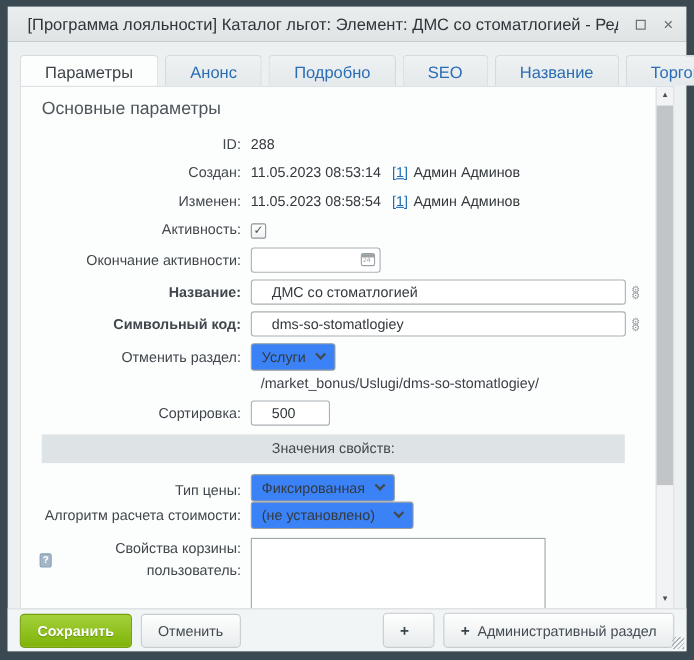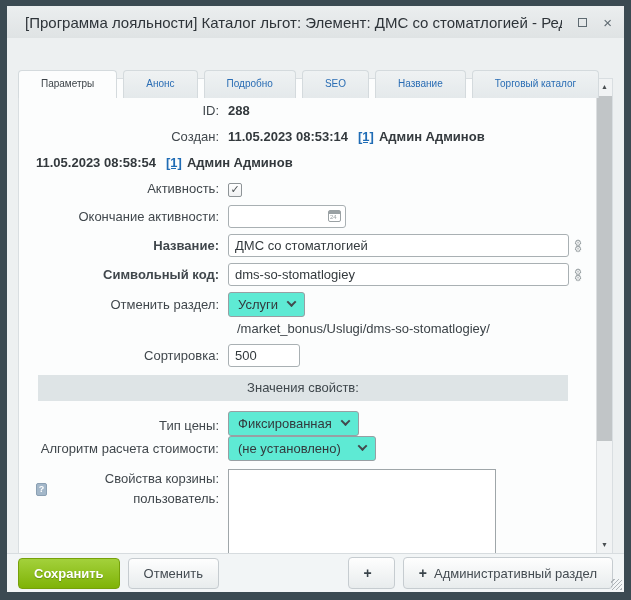--- a/index.html
+++ b/index.html
@@ -24,57 +24,57 @@
   .maxi { width: 9px; height: 9px; border: 1px solid #5e6a71; }
   .close { color: #5e6a71; font-size: 15px; line-height: 9px; }
   
   .win-body {
     position: absolute; left: 7px; top: 38px; right: 7px; bottom: 8px;
     background: #edf0f1;
   }
   
   .tabs { position: absolute; left: 11px; top: 12px; display: flex; gap: 6px; z-index: 2; }
   .tab {
-    height: 28px; padding: 7px 22px 0; font-size: 10px; color: #2a6db4;
+    height: 28px; padding: 7px 22px 0; font-size: 15px; color: #2a6db4;
     background: linear-gradient(#eff2f3, #e4e9eb);
     border: 1px solid #d4dadd; border-bottom: none;
-    border-radius: 4px 4px 0 0; cursor: pointer; white-space: nowrap; margin-top: 20px;
+    border-radius: 4px 4px 0 0; cursor: pointer; white-space: nowrap;
   }
   .tab.active {
     background: #fcfdfd; color: #3d4449; border-color: #d4dadd;
   }
   
   .panel {
     position: absolute; left: 11px; top: 40px; right: 11px; bottom: 39px;
     background: #fcfdfd; border: 1px solid #d9dee1; border-bottom: none;
     overflow: hidden;
   }
   .panel-inner { padding: 10px 30px 0 17px; }
   .panel-heading { font-size: 16px; color: #4d555b; padding: 2px 0 0 2px; }
   .form { margin-top: 12px; }
   .row { display: flex; align-items: center; margin-bottom: 6px; }
   .row.top { align-items: flex-start; }
   .lbl {
     width: 192px; flex-shrink: 0; text-align: right; padding-right: 9px;
     font-size: 13px; color: #40474c; line-height: 20px;
   }
   .lbl.bold { font-weight: bold; }
-  .val { font-size: 13px; color: #33393d; line-height: 20px; display: flex; align-items: center; font-weight: bold; }
+  .val { font-size: 13px; color: #33393d; line-height: 20px; display: flex; align-items: center; }
   .user-link { color: #1f6cb5; text-decoration: underline; margin: 0 5px 0 10px; cursor: pointer; }
   
   .checkbox {
     width: 14px; height: 14px; border: 1px solid #8e9497; border-radius: 2px;
     background: linear-gradient(#fff, #f0f1f2);
     display: flex; align-items: center; justify-content: center;
     font-size: 11px; color: #4b5154; cursor: pointer; margin-top: 1px;
   }
   
   .text-input {
     height: 23px; border: 1px solid #a9b0b3; border-radius: 3px;
-    font-size: 13px; color: #33393d; padding: 0 6px; background: #fff;
+    font-size: 13px; color: #33393d; padding: 0 18px; background: #fff;
     font-family: "Liberation Sans", sans-serif; outline: none;
   }
   .date-wrap { position: relative; width: 118px; }
   .date-wrap .text-input { width: 118px; padding-right: 22px; }
   .calendar-icon {
     position: absolute; right: 5px; top: 5px; width: 13px; height: 12px;
     border: 1px solid #9aa1a4; border-radius: 2px; cursor: pointer;
   }
   .calendar-icon::before {
     content: ""; position: absolute; left: 0; right: 0; top: 0; height: 3px;
@@ -85,21 +85,21 @@
     font-size: 6px; color: #9aa1a4; letter-spacing: 0;
   }
   .wide { width: 352px; }
   .translit-icon {
     margin-left: 5px; color: #949c9f; font-size: 9px; line-height: 6px;
     display: inline-flex; flex-direction: column; cursor: pointer;
   }
   
   .select {
     display: inline-flex; align-items: center; gap: 10px;
-    border: 1px solid #989fa3; border-radius: 3px; background: #5eead4;
+    border: 1px solid #989fa3; border-radius: 3px; background: #3b82f6;
     padding: 4px 9px; font-size: 13px; color: #33393d; cursor: pointer;
     min-height: 25px;
   }
   .chevron {
     width: 7px; height: 7px; border-right: 2px solid #43494d; border-bottom: 2px solid #43494d;
     transform: rotate(45deg) translate(-1px, -1px); margin-top: -3px;
   }
   .path-text { font-size: 13px; color: #3b4247; margin: 4px 0 2px 201px; }
   
   .section-bar {
@@ -173,38 +173,40 @@
     <div class="tab active">Параметры</div>
     <div class="tab">Анонс</div>
     <div class="tab">Подробно</div>
     <div class="tab">SEO</div>
     <div class="tab">Название</div>
     <div class="tab">Торговый каталог</div>
   </div>
 
   <div class="panel">
     <div class="panel-inner">
+      <div class="panel-heading">Основные параметры</div>
 
       <div class="form">
 
         <div class="row">
           <div class="lbl">ID:</div>
           <div class="val">288</div>
         </div>
 
         <div class="row">
           <div class="lbl">Создан:</div>
           <div class="val">
             <span>11.05.2023 08:53:14</span>
             <span class="user-link">[1]</span>
             <span>Админ Админов</span>
           </div>
         </div>
 
         <div class="row">
+          <div class="lbl">Изменен:</div>
           <div class="val">
             <span>11.05.2023 08:58:54</span>
             <span class="user-link">[1]</span>
             <span>Админ Админов</span>
           </div>
         </div>
 
         <div class="row">
           <div class="lbl">Активность:</div>
           <div class="checkbox">✓</div>

